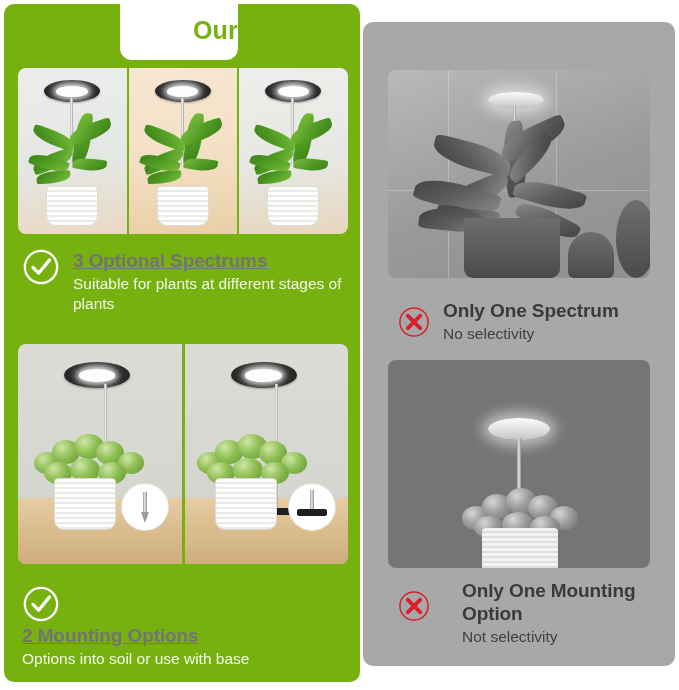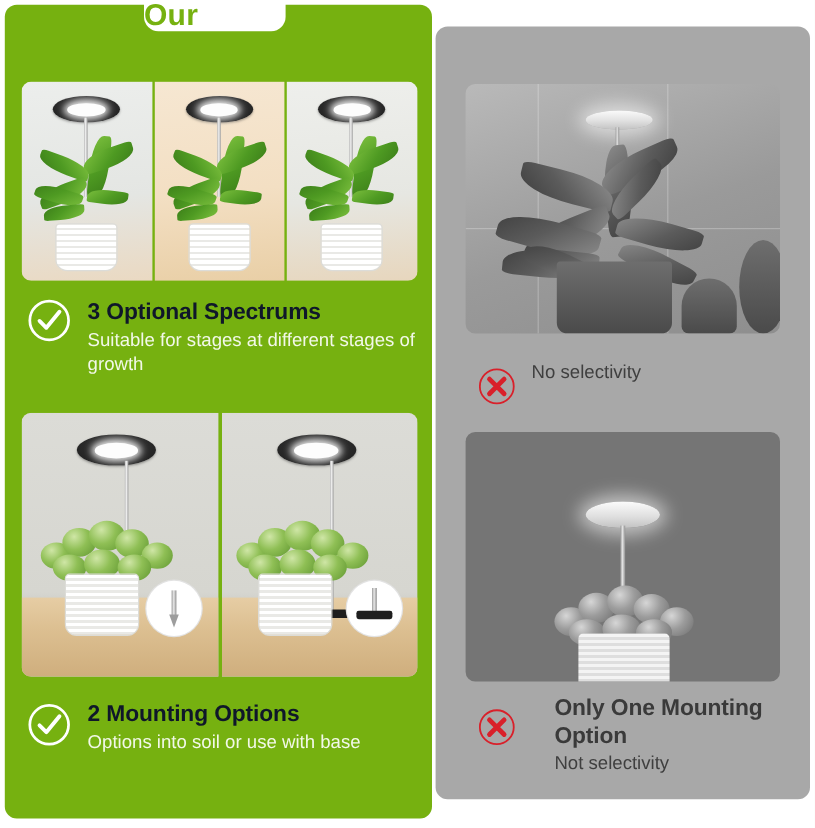--- a/index.html
+++ b/index.html
@@ -21,24 +21,24 @@
   .panel-other {
     position: absolute; left: 363px; top: 22px;
     width: 312px; height: 644px;
     background: #a8a8a8;
     border-radius: 10px;
   }
 
   
   .badge-our {
     position: absolute; left: 120px; top: 0px;
-    width: 118px; height: 26px;
+    width: 118px; height: 60px;
     background: #ffffff;
     border-radius: 0 0 12px 12px;
-    display: flex; align-items: center; justify-content: flex-start;
+    display: flex; align-items: center; justify-content: flex-end;
   }
   .badge-our span {
     color: #76b110; font-size: 25px; font-weight: bold; letter-spacing: 0.2px;
   }
   .badge-other {
     position: absolute; left: 452px; top: 22px;
     width: 122px; height: 40px;
     background: #4d4d4d;
     border-radius: 7px;
     display: flex; align-items: center; justify-content: center;
@@ -147,35 +147,35 @@
   }
   .gbush i {
     position: absolute; display: block; border-radius: 50%;
     background: radial-gradient(circle at 35% 30%, #d6d6d6 0%, #9c9c9c 45%, #6d6d6d 100%);
   }
   .tile-line { position: absolute; background: rgba(255,255,255,.25); }
 
   
   .feature { position: absolute; display: flex; align-items: flex-start; }
   .feat-our-1   { left: 22px; top: 248px; width: 330px; }
-  .feat-our-2   { left: 22px; top: 583px; width: 330px; }
+  .feat-our-2   { left: 22px; top: 583px; width: 330px; flex-direction: column; }
   .feat-other-1 { left: 398px; top: 298px; width: 270px; }
   .feat-other-2 { left: 398px; top: 578px; width: 270px; gap: 19px; }
 
   .icon-wrap { flex: 0 0 auto; margin-right: 13px; }
   .icon-check { width: 38px; height: 38px; display: block; }
   .icon-x     { width: 32px; height: 32px; display: block; }
 
   .feat-text { flex: 1 1 auto; padding-top: 1px; }
   .feat-title {
     font-size: 19px; font-weight: bold; line-height: 23px; letter-spacing: -0.1px;
   }
   .feat-sub { font-size: 15.5px; line-height: 20px; margin-top: 2px; }
 
-  .our .feat-title { color: #0f172a; }
+  .our .feat-title { color: #737373; text-decoration: underline; }
   .our .feat-sub   { color: #f2f8e8; }
   .other .feat-title { color: #3a3a3a; }
   .other .feat-sub   { color: #3f3f3f; }
 
   .feat-other-1 .icon-wrap { margin-top: 8px; }
   .feat-other-2 .icon-wrap { margin-top: 12px; }
   .feat-our-2 .icon-wrap   { margin-top: 2px; }
 </style>
 </head>
 <body>
@@ -235,21 +235,21 @@
 
   <div class="feature feat-our-1 our">
     <span class="icon-wrap">
       <svg class="icon-check" viewBox="0 0 40 40">
         <circle cx="20" cy="20" r="17" fill="none" stroke="#ffffff" stroke-width="2.4"></circle>
         <path d="M11.5 20.5 L17.5 26.5 L29 12.5" fill="none" stroke="#ffffff" stroke-width="3.4" stroke-linecap="round" stroke-linejoin="round"></path>
       </svg>
     </span>
     <div class="feat-text">
       <div class="feat-title">3 Optional Spectrums</div>
-      <div class="feat-sub">Suitable for stages at different stages of growth</div>
+      <div class="feat-sub">Suitable for plants at different stages of plants</div>
     </div>
   </div>
 
   <div class="card card-mount">
     <div class="mount-row">
 
       <div class="mount-cell">
         <div class="desk"></div>
         <div class="ring" style="left:46px; top:18px; width:66px; height:26px;"></div>
         <div class="pole" style="left:86px; top:40px; width:3px; height:62px;"></div>
@@ -335,20 +335,21 @@
   </div>
 
   <div class="feature feat-other-1 other">
     <span class="icon-wrap">
       <svg class="icon-x" viewBox="0 0 34 34">
         <circle cx="17" cy="17" r="15" fill="none" stroke="#d9202a" stroke-width="1.6"></circle>
         <path d="M10.5 10.5 L23.5 23.5 M23.5 10.5 L10.5 23.5" stroke="#d9202a" stroke-width="4.2" stroke-linecap="round"></path>
       </svg>
     </span>
     <div class="feat-text">
+      <div class="feat-title">Only One Spectrum</div>
       <div class="feat-sub">No selectivity</div>
     </div>
   </div>
 
   <div class="card card-other-2">
     <div class="gray-ring" style="left:100px; top:58px; width:62px; height:22px; border-radius:50%;"></div>
     <div class="gray-pole" style="left:129px; top:78px; width:4px; height:74px;"></div>
     <div class="gbush" style="position:absolute; left:72px; top:124px; width:122px; height:54px;">
       <i style="left:2px;  top:22px; width:28px; height:24px;"></i>
       <i style="left:22px; top:10px; width:30px; height:25px;"></i>

